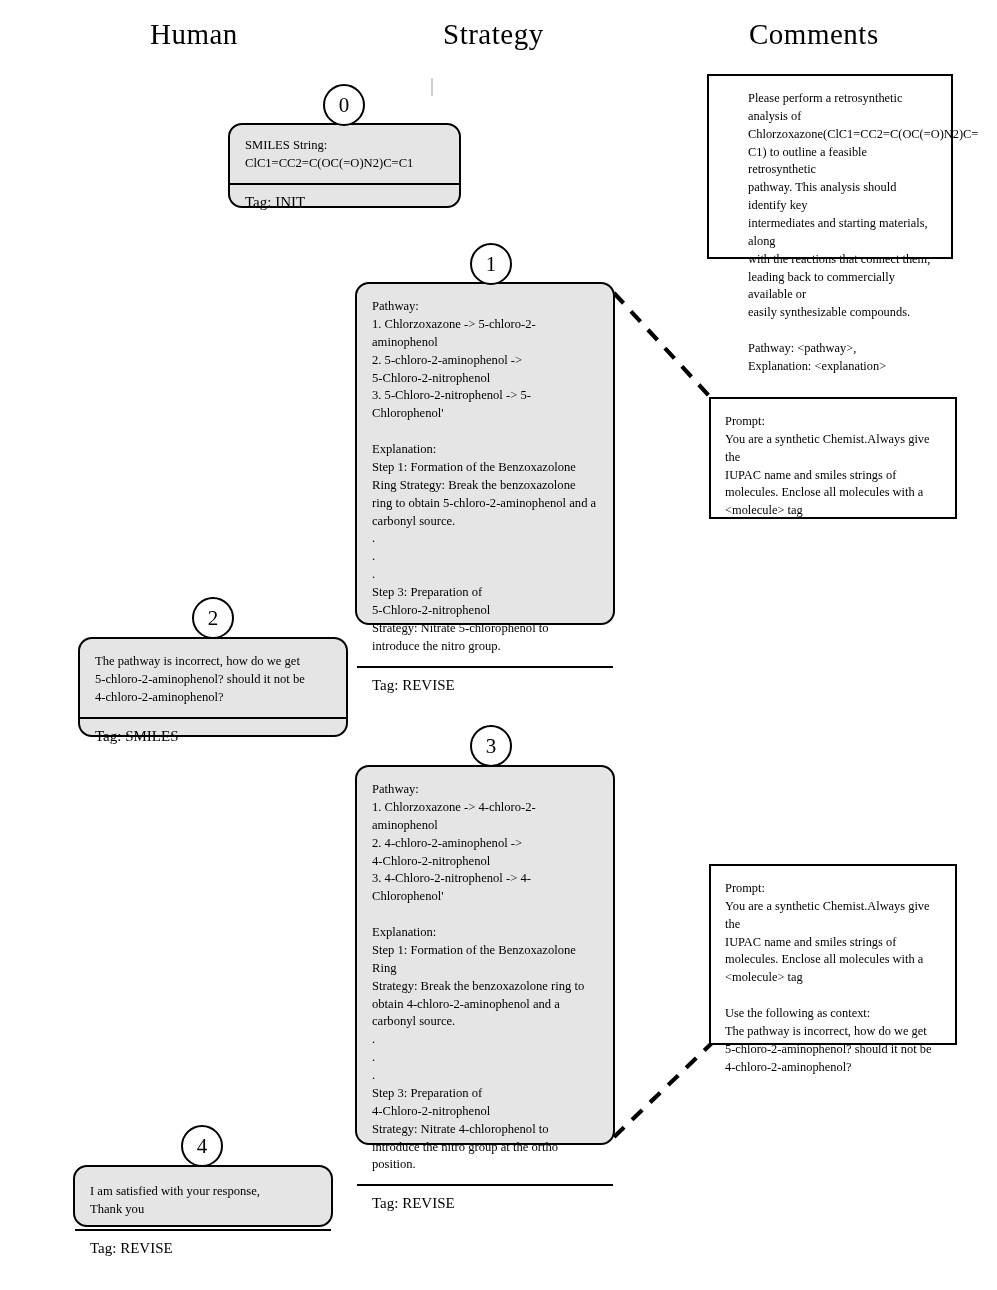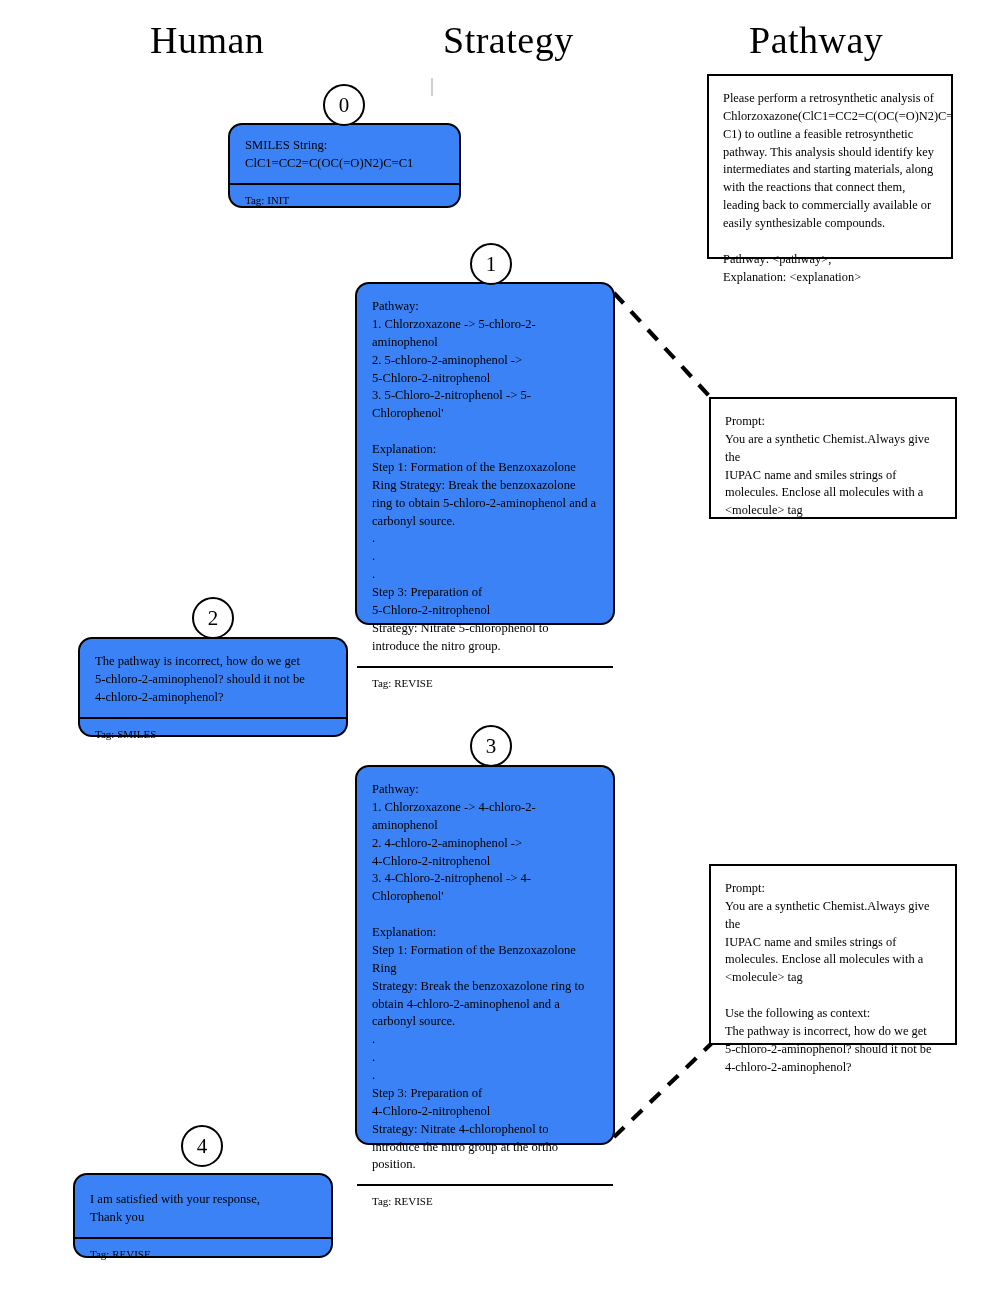--- a/index.html
+++ b/index.html
@@ -12,21 +12,21 @@
     height: 1290px;
     position: relative;
     overflow: hidden;
     font-family: "Liberation Serif", "DejaVu Serif", serif;
     color: #000000;
   }
 
   
   .col-header {
     position: absolute;
-    font-size: 38px;
+    font-size: 29px;
     font-weight: 400;
     letter-spacing: 0.5px;
     white-space: nowrap;
     font-family: "Liberation Serif", "DejaVu Serif", serif;
   }
   #hdr-human   { left: 150px; top: 18px; }
   #hdr-machine { left: 443px; top: 18px; }
   #hdr-comments{ left: 749px; top: 18px; }
 
   
@@ -44,38 +44,38 @@
     line-height: 1;
     z-index: 6;
     box-sizing: border-box;
   }
 
   
   .msg-box {
     position: absolute;
     border: 2.4px solid #000;
     border-radius: 14px;
-    background: #3b82f6;
+    background: #e5e5e5;
     box-sizing: border-box;
     z-index: 5;
     display: flex;
     flex-direction: column;
   }
   .msg-body {
     flex: 1 1 auto;
     padding: 14px 15px 10px 15px;
     font-size: 12.6px;
     line-height: 1.42;
     white-space: pre-line;
   }
   .msg-tag {
     flex: 0 0 auto;
     border-top: 2.4px solid #000;
     padding: 8px 15px 8px 15px;
-    font-size: 11px;
+    font-size: 15px;
     line-height: 1.3;
   }
 
   
   .cmt-box {
     position: absolute;
     border: 2.4px solid #000;
     background: #fff;
     box-sizing: border-box;
     z-index: 5;
@@ -85,37 +85,37 @@
     font-size: 12.4px;
     line-height: 1.44;
     white-space: pre-line;
   }
 
   
   #circle-0 { left: 323px; top: 84px; }
   #box-0    { left: 228px; top: 123px; width: 233px; height: 85px; }
   #box-0 .msg-body { padding-top: 12px; }
 
-  #cmt-0    { left: 707px; top: 74px;  width: 246px; height: 185px; }
+  #cmt-0    { left: 707px; top: 74px;  width: 246px; height: 185px; padding-left: 25px; }
 
   #circle-1 { left: 470px; top: 243px; }
   #box-1    { left: 355px; top: 282px; width: 260px; height: 343px; }
 
   #cmt-1    { left: 709px; top: 397px; width: 248px; height: 122px; }
 
   #circle-2 { left: 192px; top: 597px; }
   #box-2    { left: 78px;  top: 637px; width: 270px; height: 100px; }
 
   #circle-3 { left: 470px; top: 725px; }
   #box-3    { left: 355px; top: 765px; width: 260px; height: 380px; }
 
   #cmt-2    { left: 709px; top: 864px; width: 248px; height: 181px; }
 
   #circle-4 { left: 181px; top: 1125px; }
-  #box-4    { left: 73px;  top: 1165px; width: 260px; height: 85px; margin-top: 8px; }
+  #box-4    { left: 73px;  top: 1165px; width: 260px; height: 62px; }
   #box-4 .msg-body { padding-top: 16px; }
 
   
   #connectors {
     position: absolute;
     left: 0; top: 0;
     width: 997px;
     height: 1290px;
     z-index: 2;
     pointer-events: none;
@@ -130,21 +130,21 @@
     stroke: #cfcfcf;
     stroke-width: 2;
     fill: none;
   }
 </style>
 </head>
 <body>
 
 <div class="col-header" id="hdr-human">Human</div>
 <div class="col-header" id="hdr-machine">Strategy</div>
-<div class="col-header" id="hdr-comments">Pathway</div>
+<div class="col-header" id="hdr-comments">Comments</div>
 
 <svg id="connectors" viewBox="0 0 997 1290" width="997" height="1290" xmlns="http://www.w3.org/2000/svg">
   <line class="faint-tick" x1="432" y1="78" x2="432" y2="96"></line>
   <line class="dash-line" x1="614" y1="293" x2="712" y2="399"></line>
   <line class="dash-line" x1="614" y1="1137" x2="712" y2="1043"></line>
 </svg>
 
 <div class="node-circle" id="circle-0">0</div>
 <div class="msg-box" id="box-0">
   <div class="msg-body">SMILES String:

